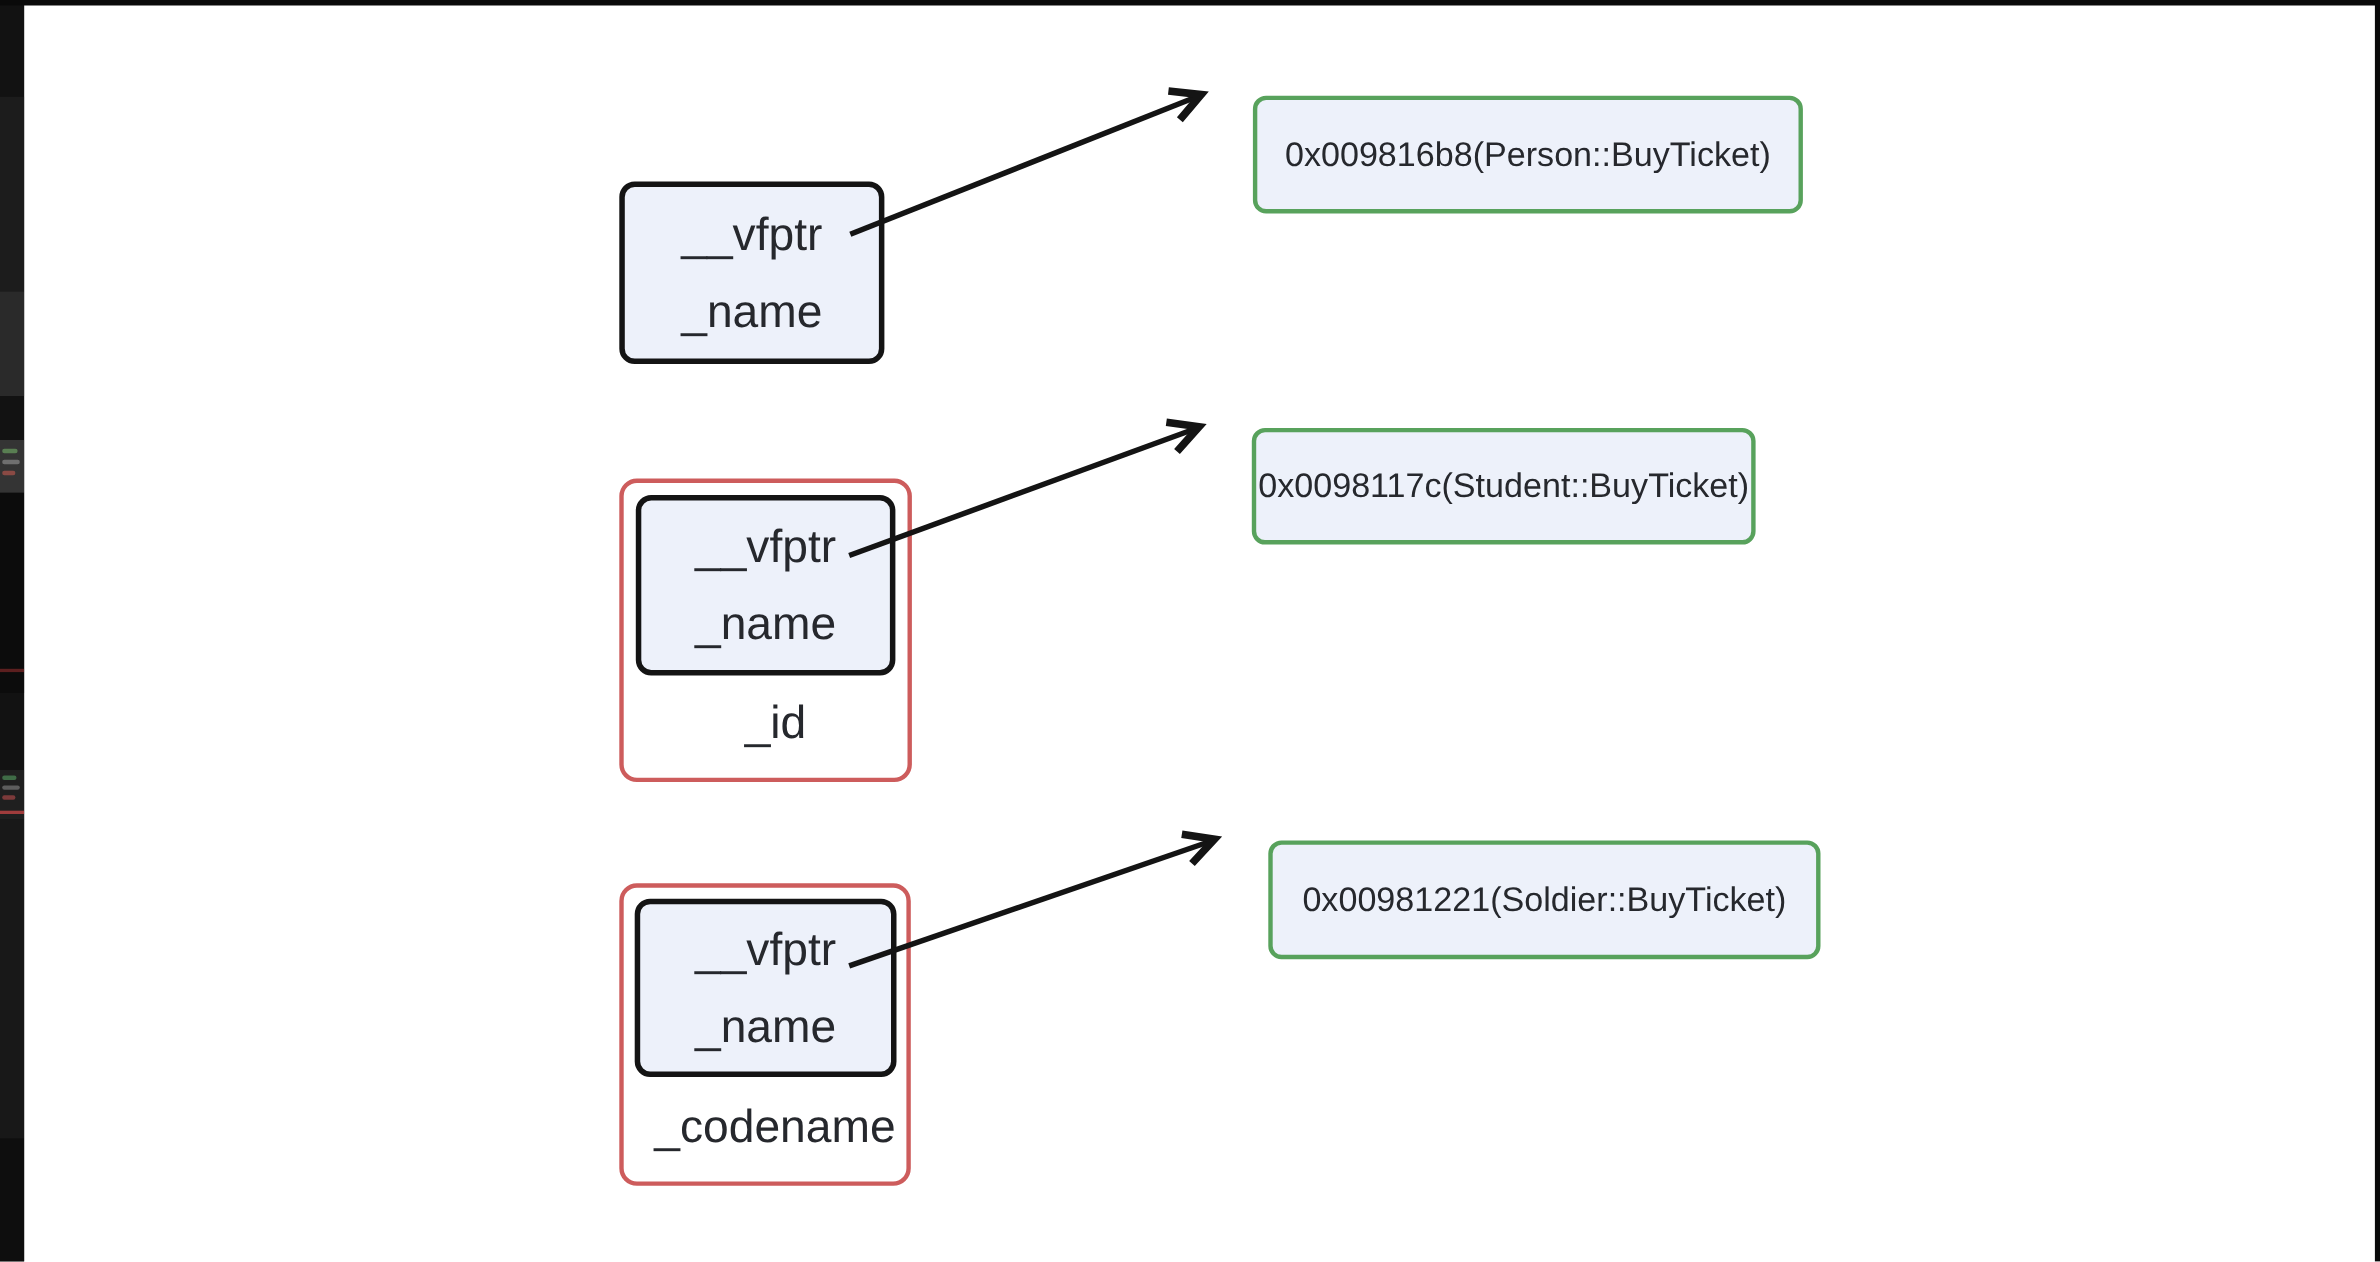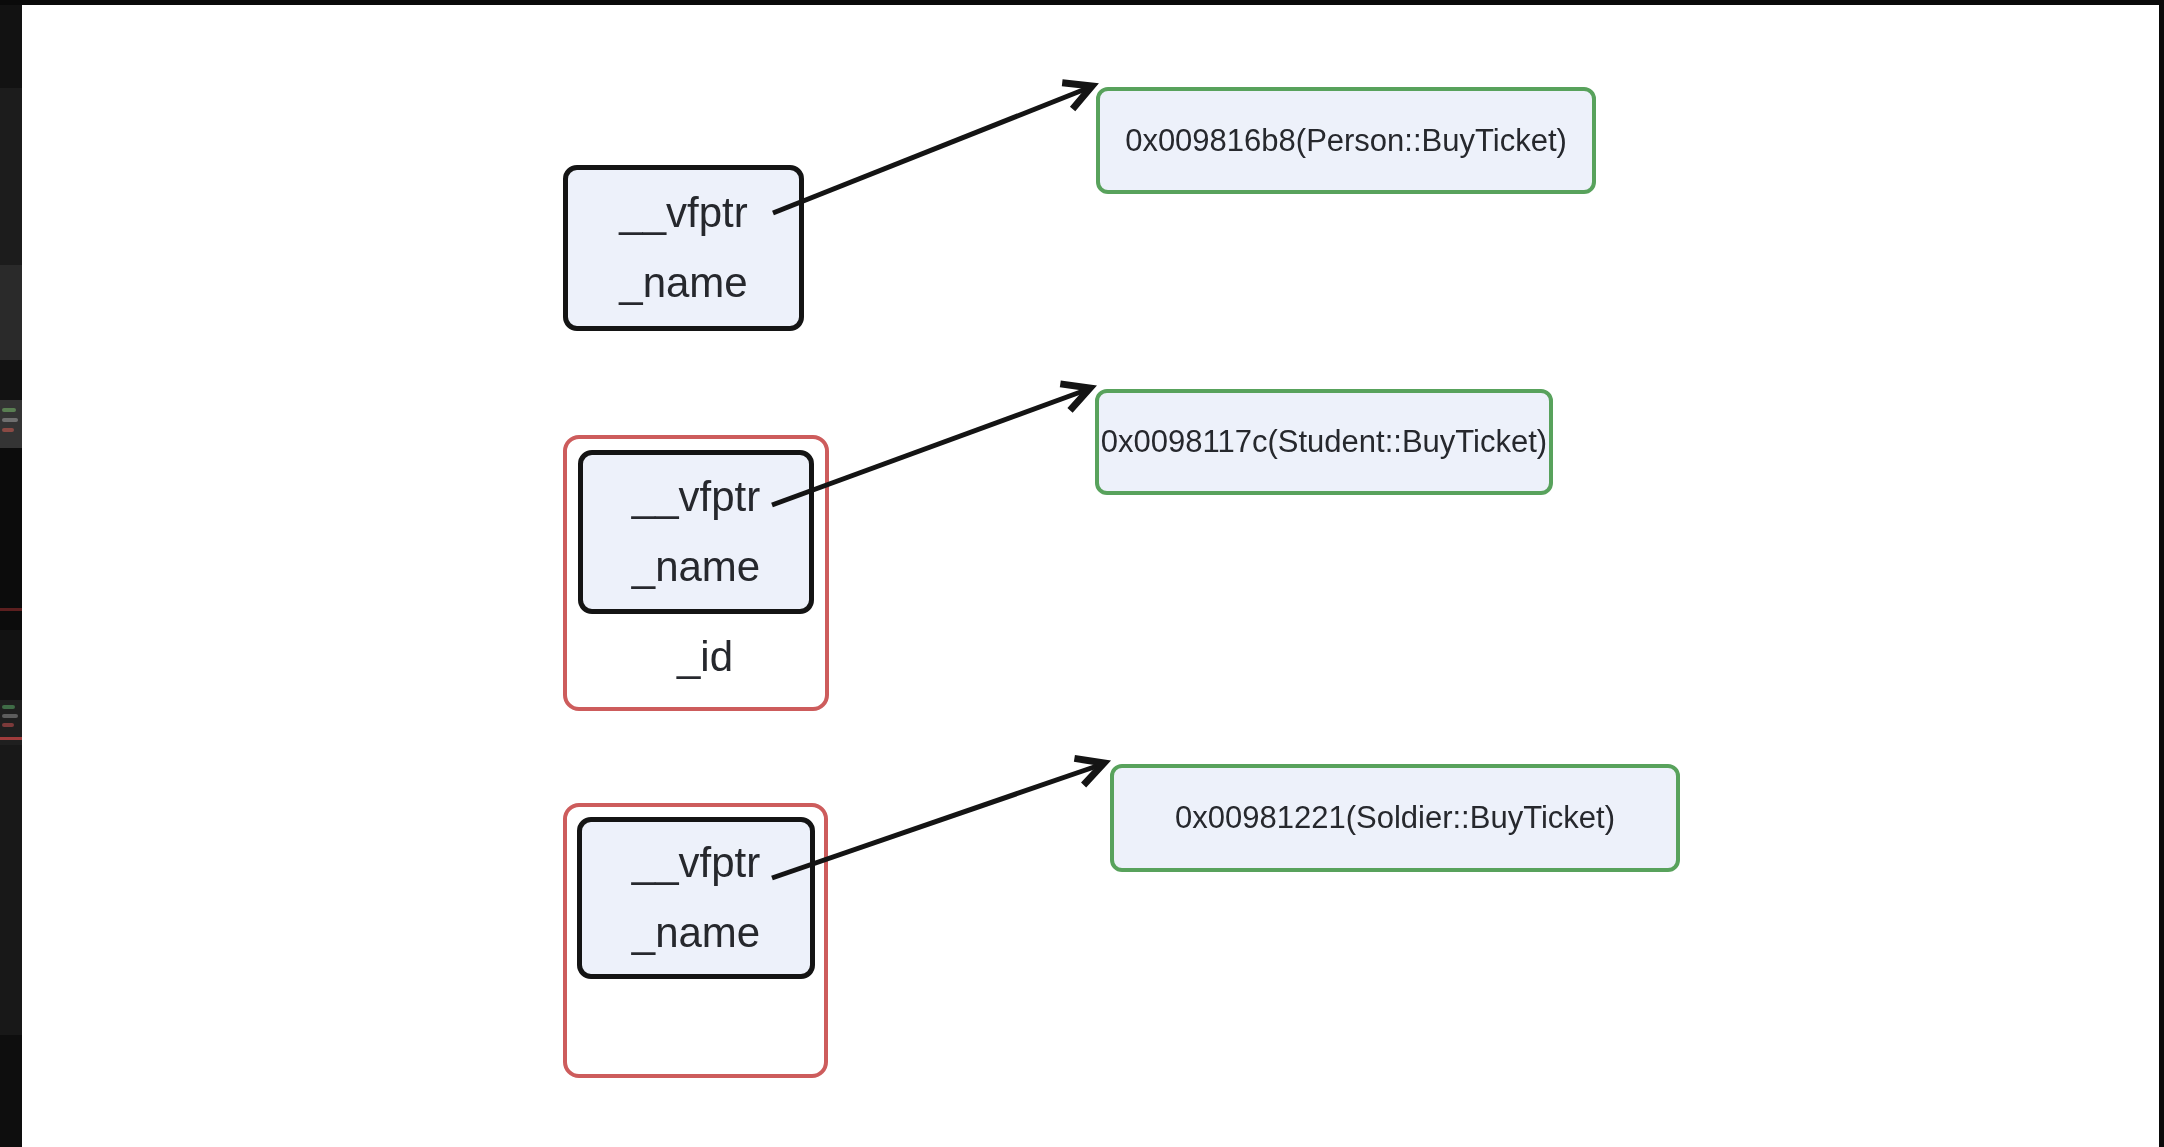--- a/index.html
+++ b/index.html
@@ -68,26 +68,26 @@
     display:flex;align-items:center;justify-content:center;
     font-size:42px;white-space:nowrap;padding-left:18px;
   }
 
   .vtable{
     position:absolute;
     background:var(--object-fill,#edf1fa);
     border:4px solid var(--vtable-border,#58a25c);
     border-radius:12px;
     box-sizing:border-box;
-    display:flex;align-items:center;justify-content:center;
+    display:flex;align-items:center;justify-content:center;margin-left:43px;
   }
   .vtable .addr{font-size:31px;white-space:nowrap;}
   .v1{left:1096px;top:87px;width:500px;height:107px;}
   .v2{left:1095px;top:389px;width:458px;height:106px;}
-  .v3{left:1110px;top:764px;width:570px;height:108px;align-items:center;}
+  .v3{left:1110px;top:764px;width:502px;height:108px;align-items:center;}
 
   
   svg.arrows{position:absolute;left:0;top:0;pointer-events:none;}
   .shaft{stroke:var(--arrow,#141414);stroke-width:5;fill:none;}
   .head{stroke:var(--arrow,#141414);stroke-width:7;fill:none;stroke-linejoin:miter;}
 </style>
 </head>
 <body>
 
 <div class="screen">
@@ -129,20 +129,21 @@
   </div>
   <div class="vtable v2">
     <span class="addr">0x0098117c(Student::BuyTicket)</span>
   </div>
 
   <div class="derived-box g3">
     <div class="object-node">
       <span class="field">__vfptr</span>
       <span class="field">_name</span>
     </div>
+    <div class="member">_codename</div>
   </div>
   <div class="vtable v3">
     <span class="addr">0x00981221(Soldier::BuyTicket)</span>
   </div>
 
   <svg class="arrows" width="2164" height="1147" viewBox="0 0 2164 1147">
     <g>
       <line class="shaft" x1="773" y1="213" x2="1088" y2="88"></line>
       <polyline class="head" points="1072.6,108.9 1092,86 1062.2,82.7"></polyline>
     </g>

